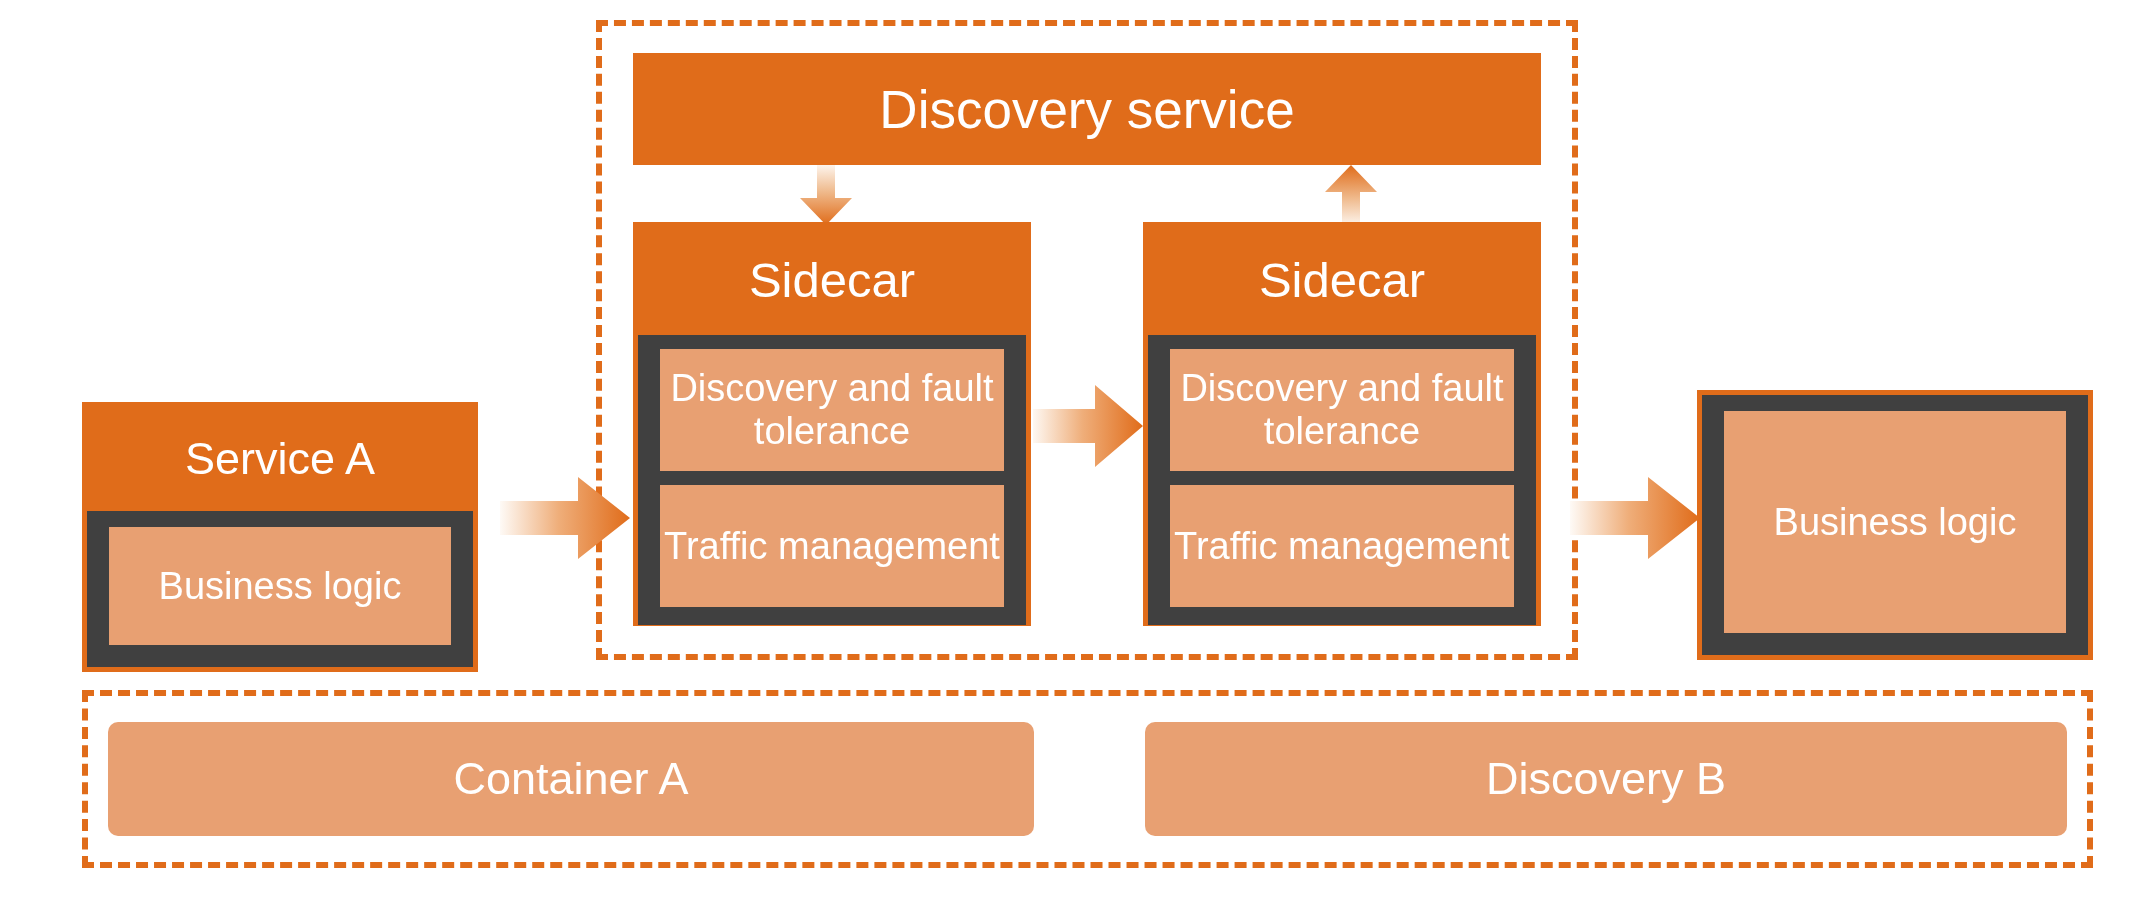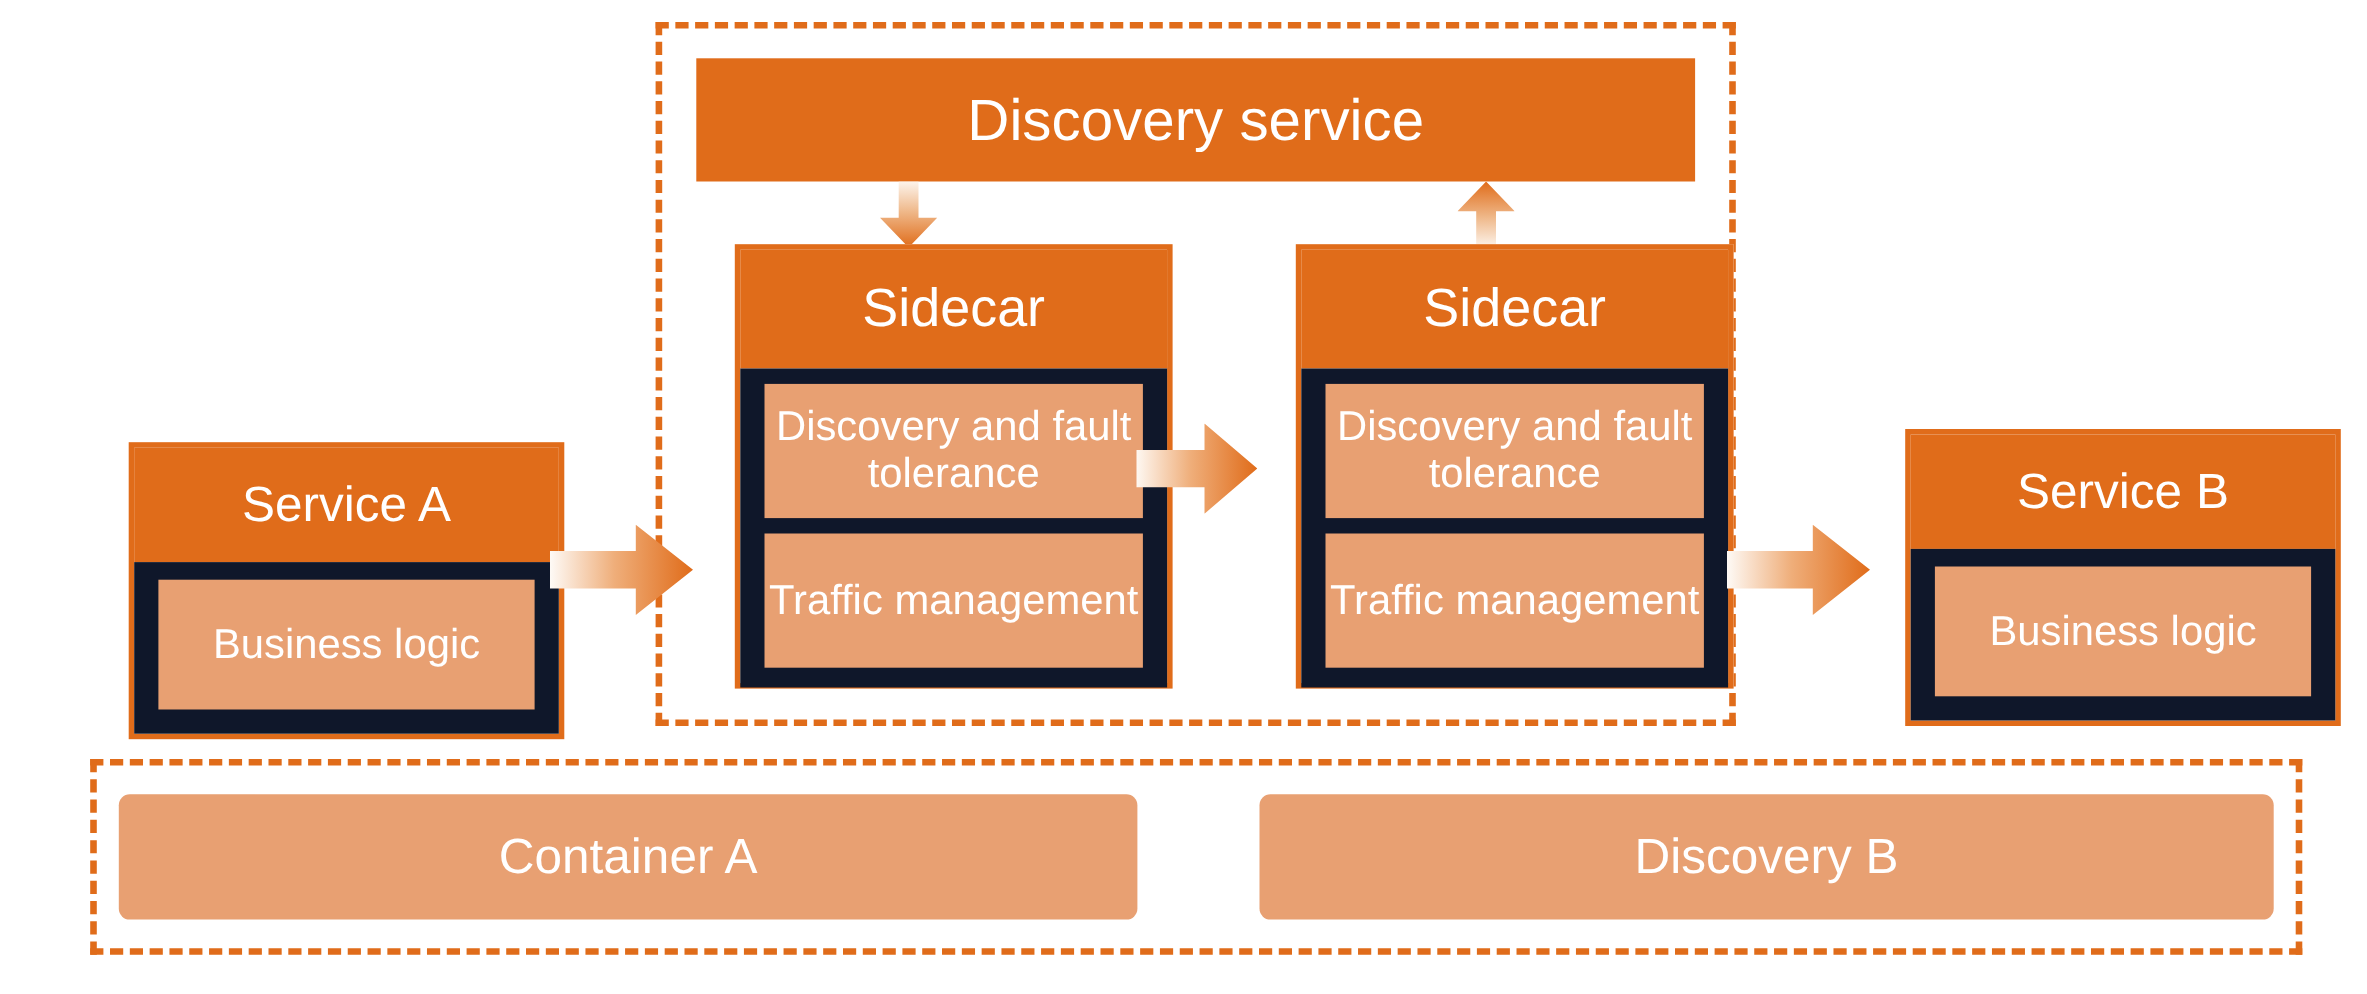--- a/index.html
+++ b/index.html
@@ -28,37 +28,36 @@
     border: 6px dashed #E06C1A;
     background: transparent;
   }
 
   
   .card {
     background: #ffffff;
     border: 5px solid #E06C1A;
     display: flex;
     flex-direction: column;
-    margin-left: 35px;
   }
   .card-header {
     background: #E06C1A;
     color: #ffffff;
     display: flex;
     align-items: center;
     justify-content: center;
     text-align: center;
     line-height: 1.05;
     flex: none;
   }
   .card-body {
     flex: 1 1 auto;
     display: flex;
     flex-direction: column;
-    background: #0f172a;
+    background: #404040;
   }
 
   
   .inner-block {
     background: #E8A072;
     color: #ffffff;
     display: flex;
     align-items: center;
     justify-content: center;
     text-align: center;
@@ -172,21 +171,20 @@
           <stop offset="0%" stop-color="#FEFAF6"></stop>
           <stop offset="45%" stop-color="#EFAE7A"></stop>
           <stop offset="100%" stop-color="#E06C1A"></stop>
         </linearGradient>
       </defs>
       <polygon points="0,24 78,24 78,0 130,41 78,82 78,58 0,58" fill="url(#gradR1)"></polygon>
     </svg>
   </div>
 
   <div class="abs card" style="left:1697px; top:390px; width:396px; height:270px;">
-    <div class="card-header t-service" style="height:104px;">Service B</div>
     <div class="card-body" style="padding:16px 22px 22px 22px;">
       <div class="inner-block t-inner-big" style="flex:1 1 auto;">Business logic</div>
     </div>
   </div>
 
   <div class="arrow-right" style="left:1570px; top:477px; width:130px; height:82px;">
     <svg viewBox="0 0 130 82" preserveAspectRatio="none">
       <defs>
         <linearGradient id="gradR3" x1="0" y1="0" x2="1" y2="0">
           <stop offset="0%" stop-color="#FEFAF6"></stop>

